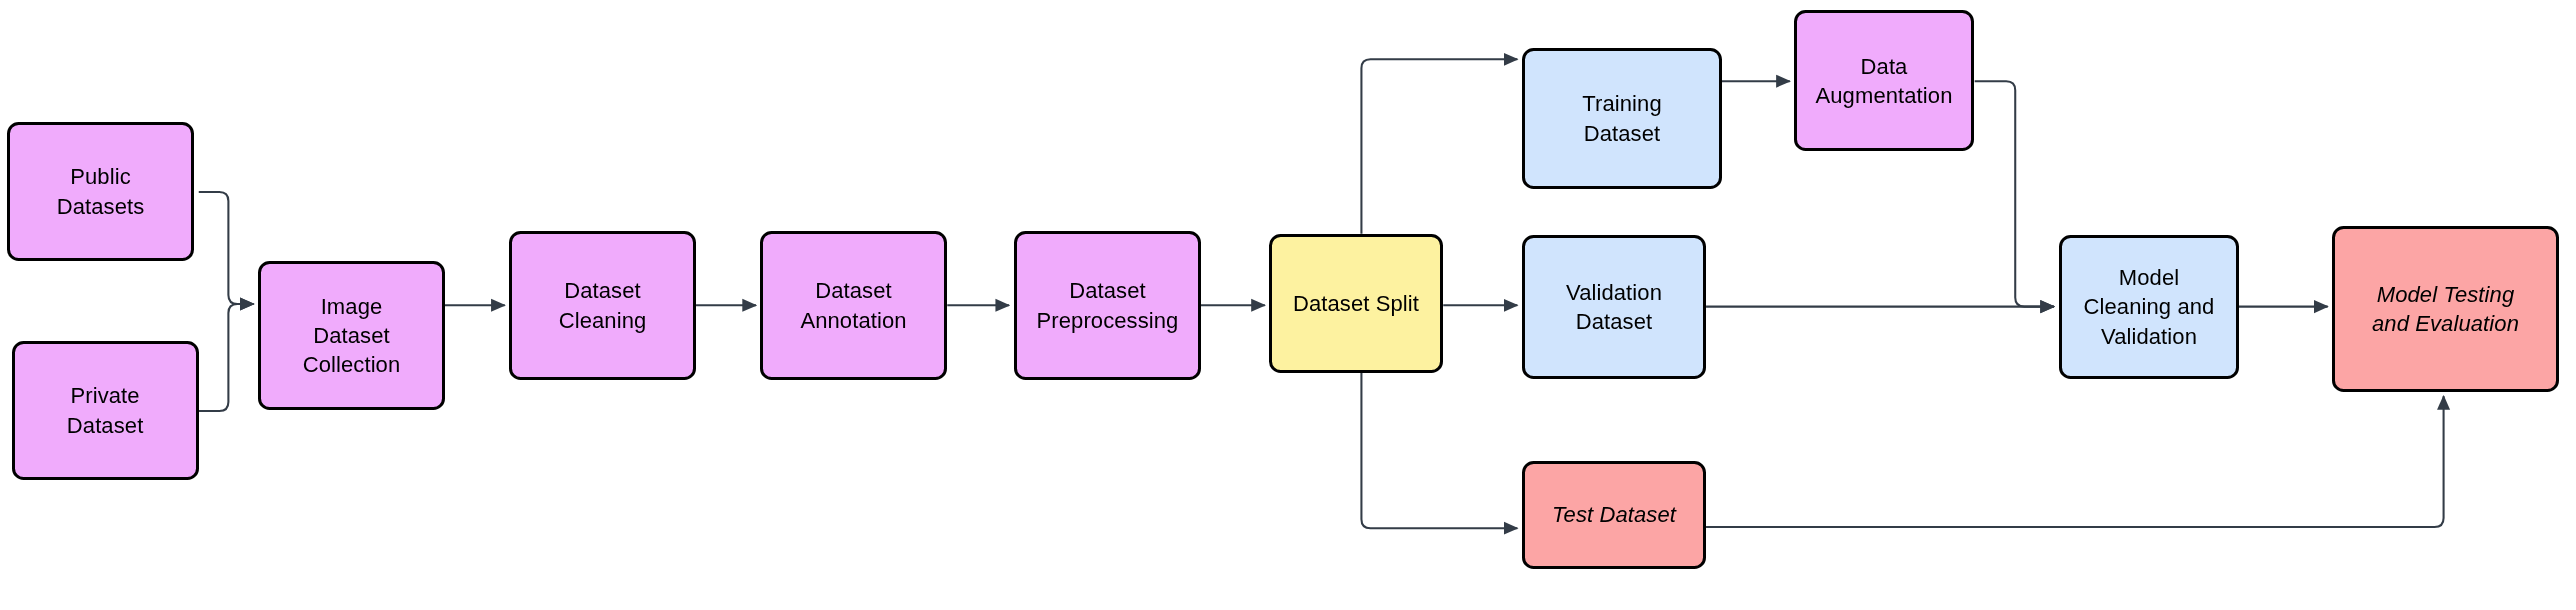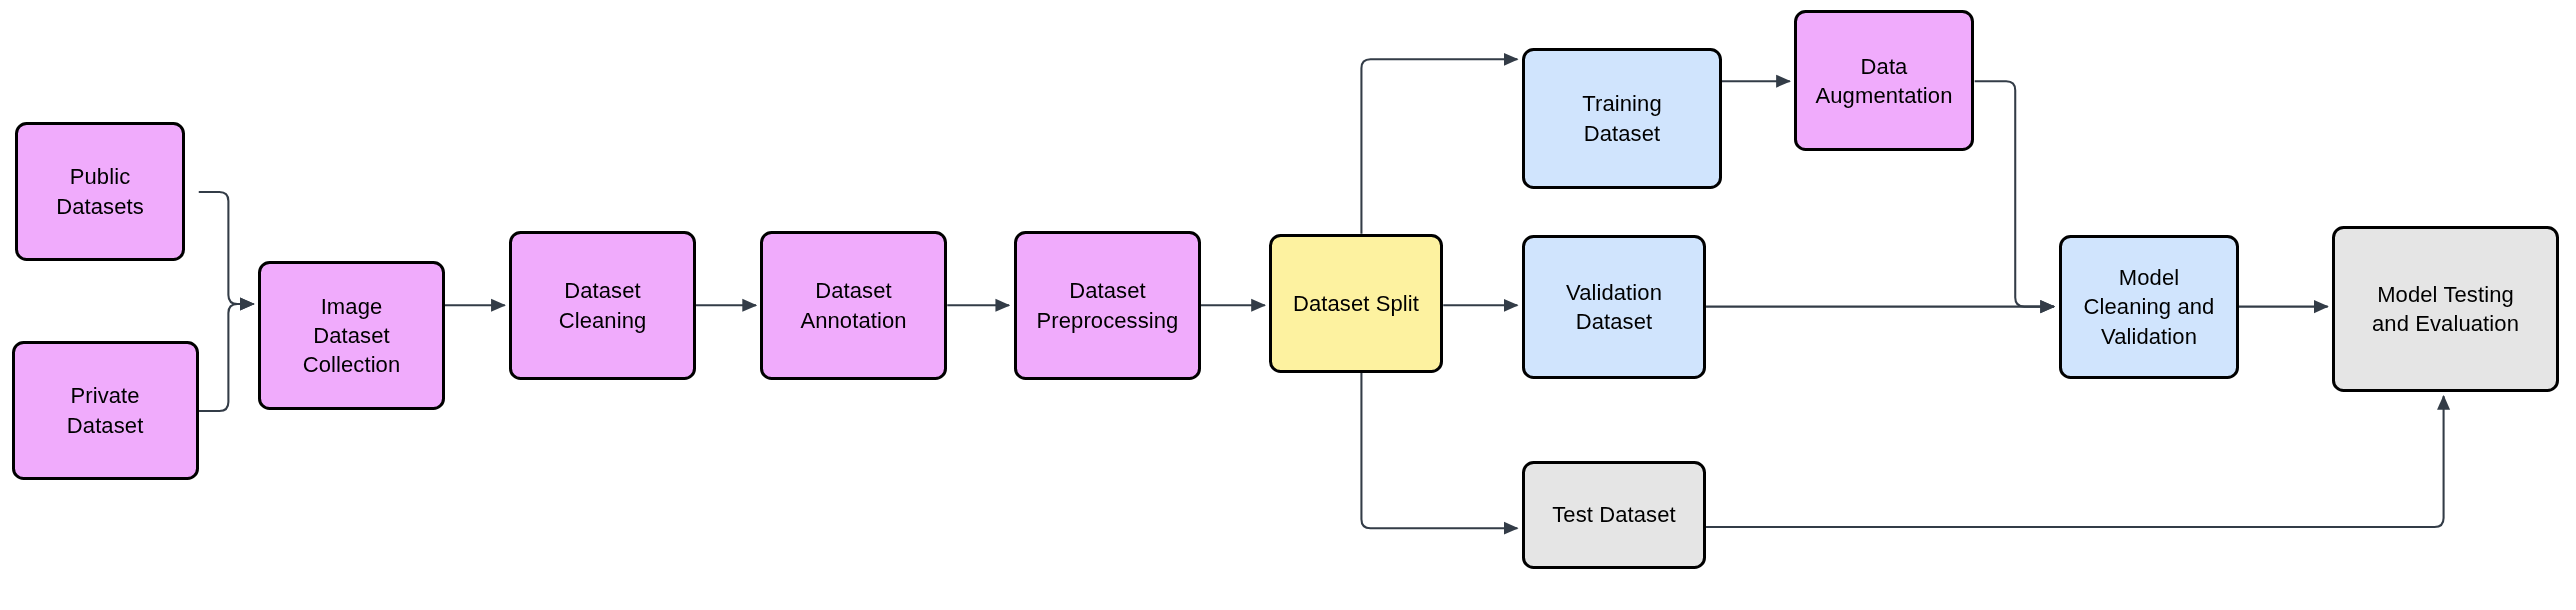--- a/index.html
+++ b/index.html
@@ -42,21 +42,21 @@
     padding: 3.9px 6.4px;
     z-index: 2;
   }
   .node .lbl {
     display: block;
     white-space: pre-line;
   }
   .fill-gray   { background: #f0abfc; }
   .fill-blue   { background: #d0e4fd; }
   .fill-yellow { background: #fdf2a0; }
-  .fill-green  { background: #e5e5e5; }
+  .fill-green  { background: #fca5a5; font-style: italic; }
 </style>
 </head>
 <body>
 
 <div id="canvas">
 
   <svg id="edges" viewBox="0 0 3998 947" xmlns="http://www.w3.org/2000/svg">
     <defs>
       <marker id="arrow" viewBox="0 0 10 10" refX="9.2" refY="5" markerWidth="7.2" markerHeight="7.2" orient="auto-start-reverse">
         <path d="M 0 0.6 L 10 5 L 0 9.4 z" fill="#333c47"></path>
@@ -88,21 +88,21 @@
       <path d="M 3065 126 H 3114 Q 3128 126 3128 140 V 462 Q 3128 476 3142 476 H 3188" marker-end="url(#arrow)"></path>
 
       <path d="M 2648 476 H 3188" marker-end="url(#arrow)"></path>
 
       <path d="M 3475 476 H 3613" marker-end="url(#arrow)"></path>
 
       <path d="M 2648 818 H 3779 Q 3793 818 3793 804 V 615" marker-end="url(#arrow)"></path>
     </g>
   </svg>
 
-  <div class="node fill-gray" style="left:15px;  top:122px; width:170px; height:139px;">
+  <div class="node fill-gray" style="left:7px;  top:122px; width:187px; height:139px;">
     <span class="lbl">Public
 Datasets</span>
   </div>
 
   <div class="node fill-gray" style="left:11.6px;  top:341px; width:187px; height:139px;align-items:center;">
     <span class="lbl">Private
 Dataset</span>
   </div>
 
   <div class="node fill-gray" style="left:258px; top:231px; width:187px; height:149px;margin-top:30px;">

